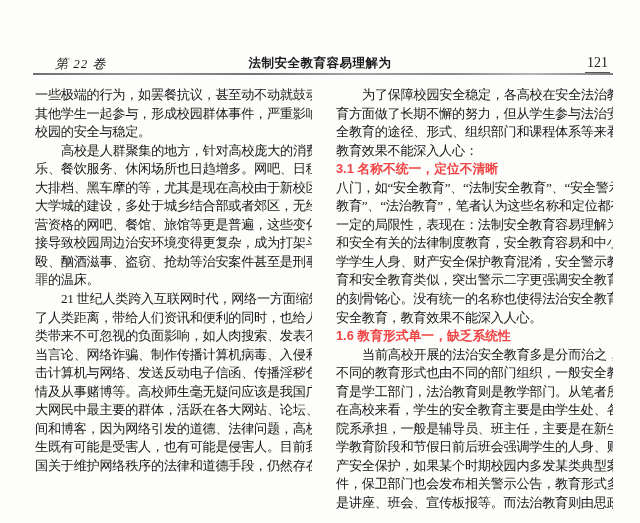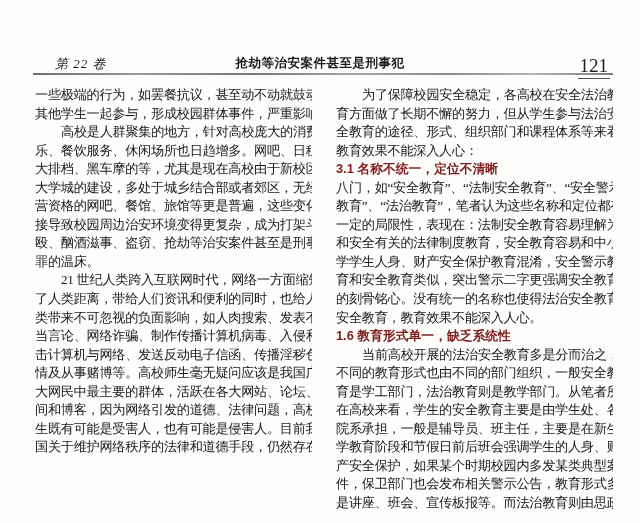--- a/index.html
+++ b/index.html
@@ -34,21 +34,21 @@
     text-align: center;
     font-size: 12.5px;
     font-weight: 700;
     letter-spacing: 0.5px;
     color: #1a1a1a;
   }
   .hdr-pagenum {
     position: absolute;
     right: 30px;
     top: 55px;
-    font-size: 19px;
+    font-size: 14px;
     color: #222;
     border-bottom: 1px solid #555;
     padding: 0 2px 1px 2px;
   }
   .hdr-rule {
     position: absolute;
     left: 33px;
     right: 27px;
     top: 73px;
     height: 2px;
@@ -82,40 +82,41 @@
   .line.heading-kai {
     font-style: italic;
     letter-spacing: 0.2px;
     color: #141414;
   }
   .line.heading-bold {
     font-family: "Liberation Sans", sans-serif;
     font-weight: 700;
     font-size: 12.8px;
     letter-spacing: 0;
-    color: #7f1d1d;
+    color: #ef4444;
   }
 </style>
 </head>
 <body>
 
 <div class="page">
 
   <div class="hdr-volume">第 22 卷</div>
 
-  <div class="hdr-title">抢劫等治安案件甚至是刑事犯</div>
+  <div class="hdr-title">法制安全教育容易理解为</div>
 
   <div class="hdr-pagenum">121</div>
 
   <div class="hdr-rule"></div>
 
   <div class="columns">
     <div class="col">
         <div class="line body">一些极端的行为，如罢餐抗议，甚至动不动就鼓动</div>
         <div class="line body">其他学生一起参与，形成校园群体事件，严重影响</div>
+        <div class="line body">校园的安全与稳定。</div>
         <div class="line body-indent">高校是人群聚集的地方，针对高校庞大的消费</div>
         <div class="line body">乐、餐饮服务、休闲场所也日趋增多。网吧、日租房、</div>
         <div class="line body">大排档、黑车摩的等，尤其是现在高校由于新校区、</div>
         <div class="line body">大学城的建设，多处于城乡结合部或者郊区，无经</div>
         <div class="line body">营资格的网吧、餐馆、旅馆等更是普遍，这些变化直</div>
         <div class="line body">接导致校园周边治安环境变得更复杂，成为打架斗</div>
         <div class="line body">殴、酗酒滋事、盗窃、抢劫等治安案件甚至是刑事犯</div>
         <div class="line body">罪的温床。</div>
         <div class="line body-indent">21 世纪人类跨入互联网时代，网络一方面缩短</div>
         <div class="line body">了人类距离，带给人们资讯和便利的同时，也给人</div>

